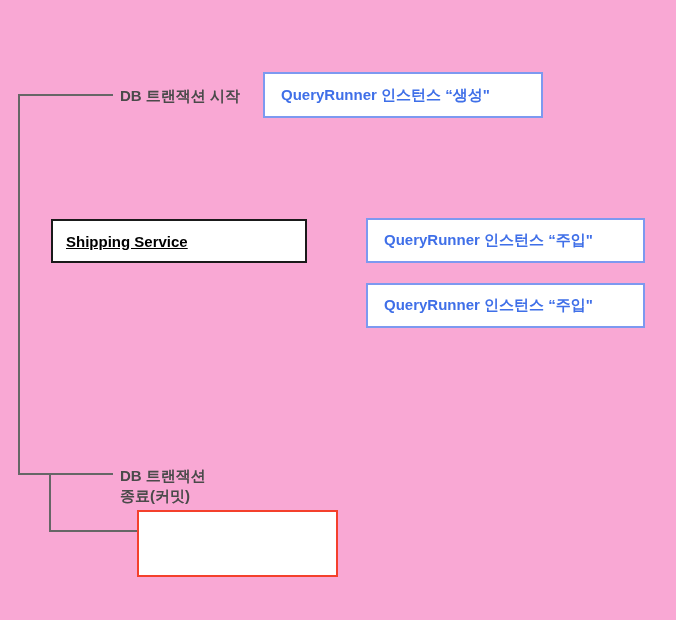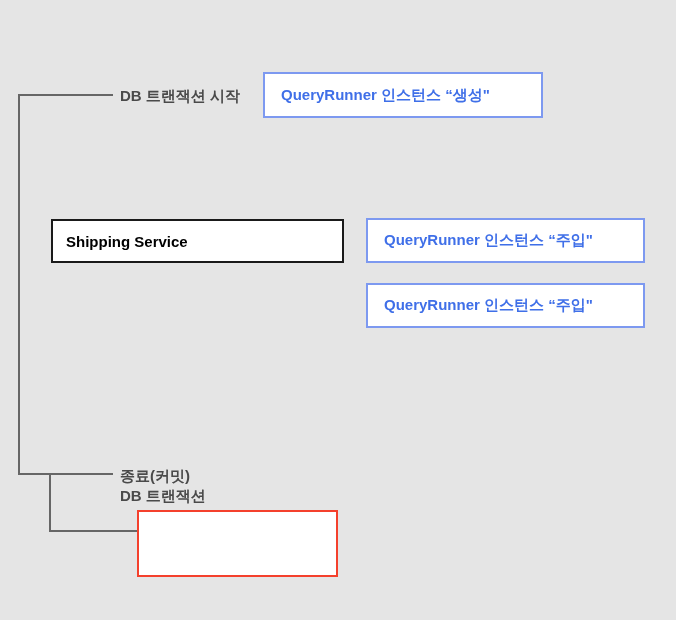--- a/index.html
+++ b/index.html
@@ -4,21 +4,21 @@
 <style>
   * { margin: 0; padding: 0; box-sizing: border-box; }
   html, body { background: #ffffff; }
   body {
     font-family: "Liberation Sans", "DejaVu Sans", sans-serif;
     width: 676px; height: 620px;
     position: relative; overflow: hidden;
   }
   .canvas {
     position: absolute; left: 0; top: 0;
-    width: 676px; height: 620px; background: #e5e5e5;
+    width: 676px; height: 620px; background: #f9a8d4;
   }
   .line { position: absolute; background: #666666; }
   .gray-label {
     position: absolute;
     color: #4a4a4a; font-weight: bold; font-size: 15px; line-height: 20px;
     white-space: nowrap;
   }
   .box {
     position: absolute;
     display: flex; align-items: center;
@@ -45,21 +45,21 @@
   }
   
   #v-main   { left: 18px;  top: 94px;  width: 2px;  height: 381px; }
   #h-top    { left: 18px;  top: 94px;  width: 95px; height: 2px; }
   #h-bottom { left: 18px;  top: 473px; width: 95px; height: 2px; }
   #v-branch { left: 49px;  top: 473px; width: 2px;  height: 59px; }
   #h-branch { left: 49px;  top: 530px; width: 89px; height: 2px; }
 
   #tx-start-label { left: 120px; top: 86px; }
   #qr-create      { left: 263px; top: 72px;  width: 280px; height: 46px; }
-  #shipping-box   { left: 51px;  top: 219px; width: 293px; height: 44px; }
+  #shipping-box   { left: 51px;  top: 219px; width: 256px; height: 44px; text-decoration: underline; }
   #picking-box    { left: 51px;  top: 283px; width: 279px; height: 46px; }
   #qr-inject-1    { left: 366px; top: 218px; width: 279px; height: 45px; }
   #qr-inject-2    { left: 366px; top: 283px; width: 279px; height: 45px; }
   #tx-end-label   { left: 120px; top: 466px; }
   #rollback-box   { left: 137px; top: 510px; width: 201px; height: 67px; }
 </style>
 </head>
 <body>
 
 <div class="canvas">
@@ -83,20 +83,20 @@
 
   <div class="box blue" id="qr-inject-1">
     <span>QueryRunner 인스턴스 “주입"</span>
   </div>
 
   <div class="box blue" id="qr-inject-2">
     <span>QueryRunner 인스턴스 “주입"</span>
   </div>
 
   <div class="gray-label" id="tx-end-label">
+    <div>DB 트랜잭션</div>
     <div>종료(커밋)</div>
-    <div>DB 트랜잭션</div>
   </div>
 
   <div class="box red" id="rollback-box">
   </div>
 
 </div>
 
 </body></html>

